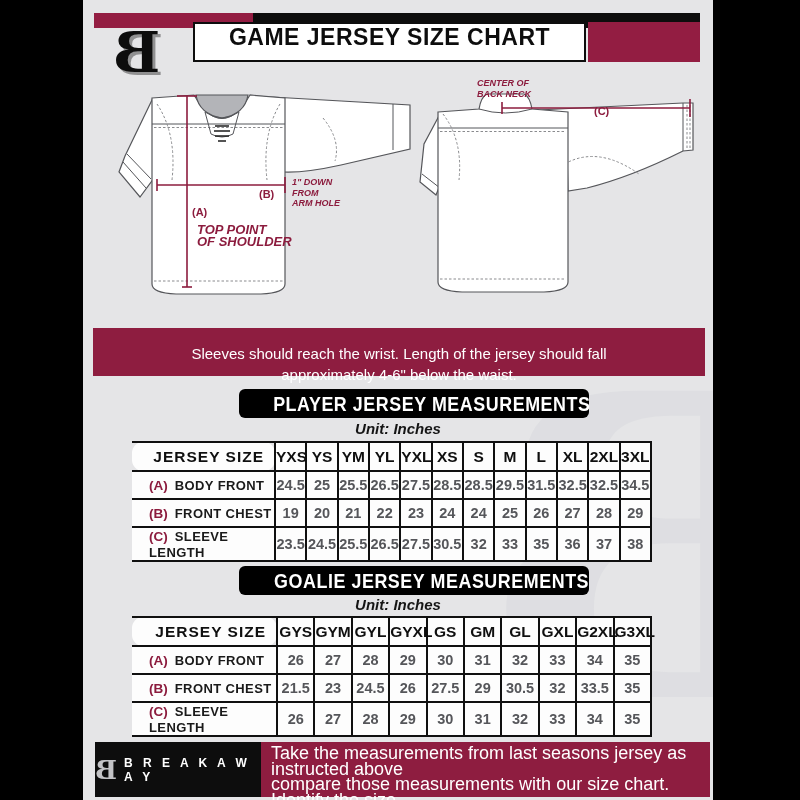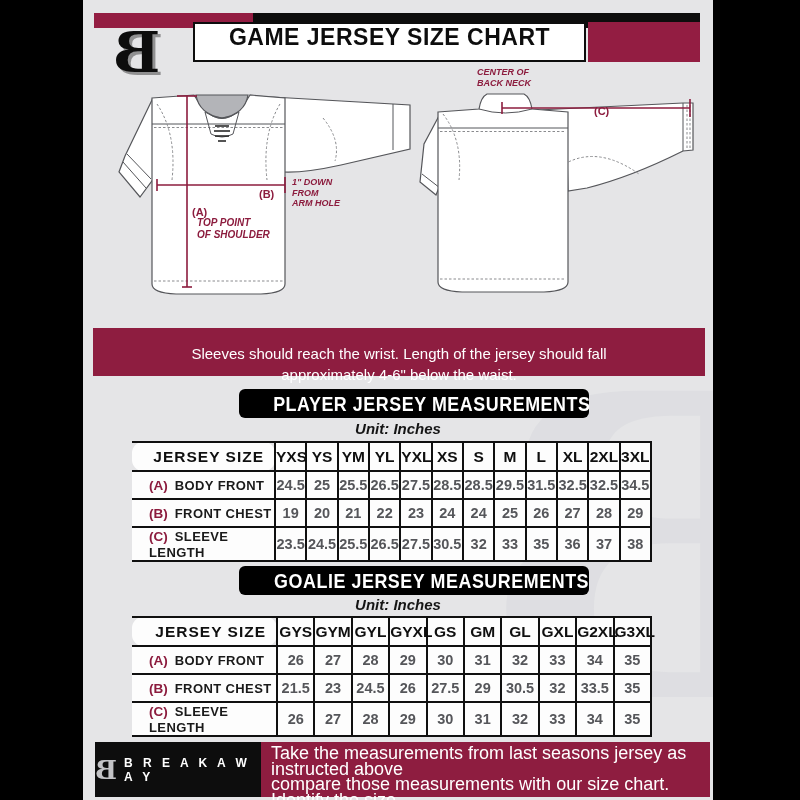--- a/index.html
+++ b/index.html
@@ -143,33 +143,33 @@
       <path class="j-seam" d="M360,54 Q380,80 376,120"></path>
 
       <g class="m-line">
         <line x1="419" y1="42" x2="419" y2="54"></line>
         <line x1="419" y1="48" x2="607" y2="48"></line>
         <line x1="607" y1="39" x2="607" y2="57"></line>
       </g>
     </g>
   </svg>
 
-  <div class="anno" style="left:394px;top:67px;">
+  <div class="anno" style="left:394px;top:78px;">
     <div>CENTER OF</div>
     <div>BACK NECK</div>
   </div>
   <div class="anno-key" style="left:511px;top:105px;">(C)</div>
   <div class="anno-key" style="left:176px;top:188px;">(B)</div>
   <div class="anno" style="left:209px;top:177px;">
     <div>1" DOWN</div>
     <div>FROM</div>
     <div>ARM HOLE</div>
   </div>
   <div class="anno-key" style="left:109px;top:206px;">(A)</div>
-  <div class="anno" style="left:114px;top:217px;font-size:10px;line-height:11.5px;">
+  <div class="anno" style="left:114px;top:224px;font-size:13px;line-height:11.5px;">
     <div>TOP POINT</div>
     <div>OF SHOULDER</div>
   </div>
 
   <div class="notice">
     <div>Sleeves should reach the wrist. Length of the jersey should fall</div>
     <div>approximately 4-6" below the waist.</div>
   </div>
 
   <div class="sec-box" style="top:389px;">

